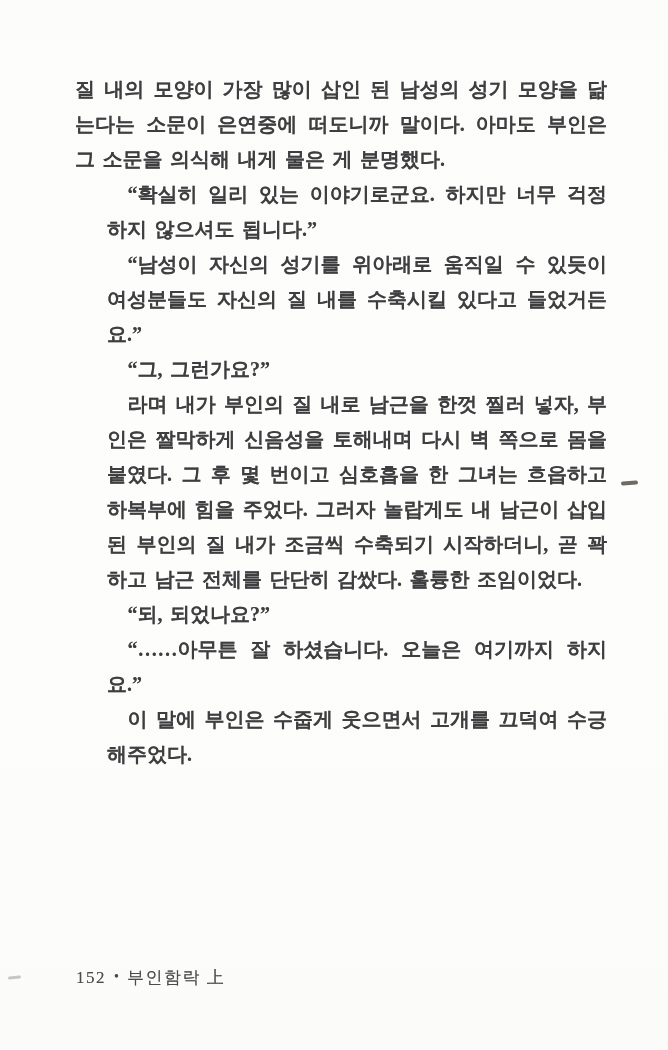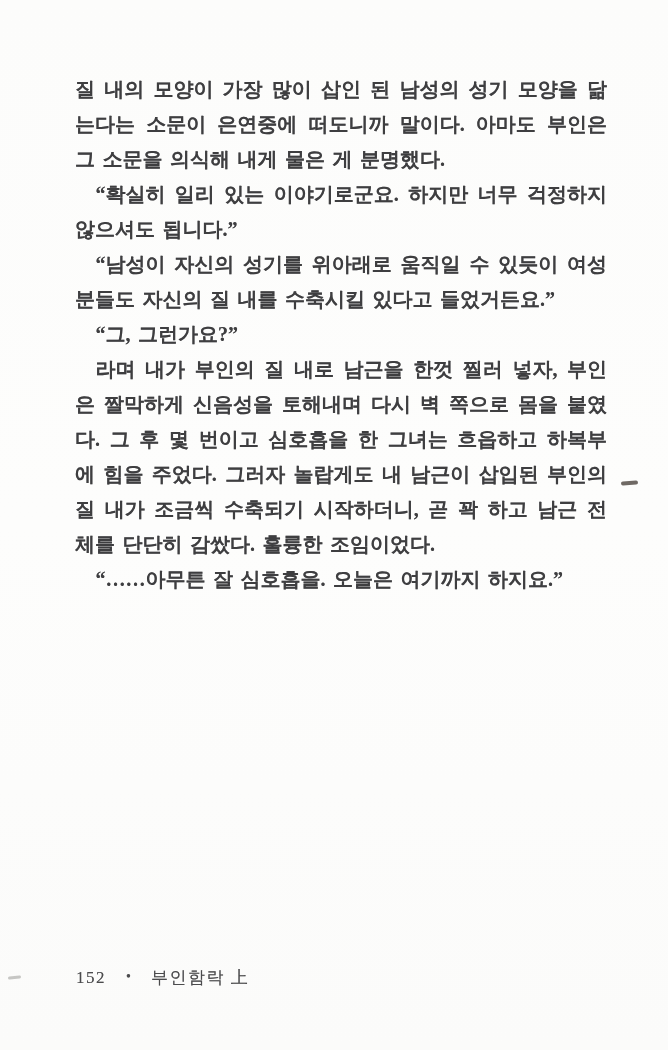--- a/index.html
+++ b/index.html
@@ -32,28 +32,29 @@
     text-shadow: 0 0 0.6px rgba(70, 70, 72, 0.55);
   }
   .para {
     margin: 0;
     text-indent: 0;
     word-spacing: 2.5px;
     font-weight: bold;
   }
   .para.indent {
     text-indent: 1.02em;
+    margin-left: 32px;
   }
   .footer {
     position: absolute;
     left: 76px;
     top: 966px;
     display: flex;
     align-items: center;
-    gap: 20px;
+    gap: 8px;
     color: #4b4b4d;
     font-size: 17px;
     letter-spacing: 1.5px;
     text-shadow: 0 0 0.5px rgba(75, 75, 77, 0.5);
   }
   .footer .dot {
     font-size: 14px;
     letter-spacing: 0;
     transform: translateY(-1px);
   }
@@ -84,21 +85,23 @@
 <body>
 
 <div class="page">
 
   <div class="body-text">
       <p class="para">질 내의 모양이 가장 많이 삽인 된 남성의 성기 모양을 닮는다는 소문이 은연중에 떠도니까 말이다. 아마도 부인은 그 소문을 의식해 내게 물은 게 분명했다.</p>
       <p class="para indent">“확실히 일리 있는 이야기로군요. 하지만 너무 걱정하지 않으셔도 됩니다.”</p>
       <p class="para indent">“남성이 자신의 성기를 위아래로 움직일 수 있듯이 여성분들도 자신의 질 내를 수축시킬 있다고 들었거든요.”</p>
       <p class="para indent">“그, 그런가요?”</p>
       <p class="para indent">라며 내가 부인의 질 내로 남근을 한껏 찔러 넣자, 부인은 짤막하게 신음성을 토해내며 다시 벽 쪽으로 몸을 붙였다. 그 후 몇 번이고 심호흡을 한 그녀는 흐읍하고 하복부에 힘을 주었다. 그러자 놀랍게도 내 남근이 삽입된 부인의 질 내가 조금씩 수축되기 시작하더니, 곧 꽉 하고 남근 전체를 단단히 감쌌다. 훌륭한 조임이었다.</p>
-      <p class="para indent">“……아무튼 잘 심호흡을. 오늘은 여기까지 하지요.”</p>
+      <p class="para indent">“되, 되었나요?”</p>
+      <p class="para indent">“……아무튼 잘 하셨습니다. 오늘은 여기까지 하지요.”</p>
+      <p class="para indent">이 말에 부인은 수줍게 웃으면서 고개를 끄덕여 수긍해주었다.</p>
     </div>
 
   <div class="footer">
     <span>152</span>
     <span class="dot">•</span>
     <span>부인함락 上</span>
   </div>
 
   <div class="scan-artifact artifact-right"></div>
   <div class="scan-artifact artifact-left"></div>

